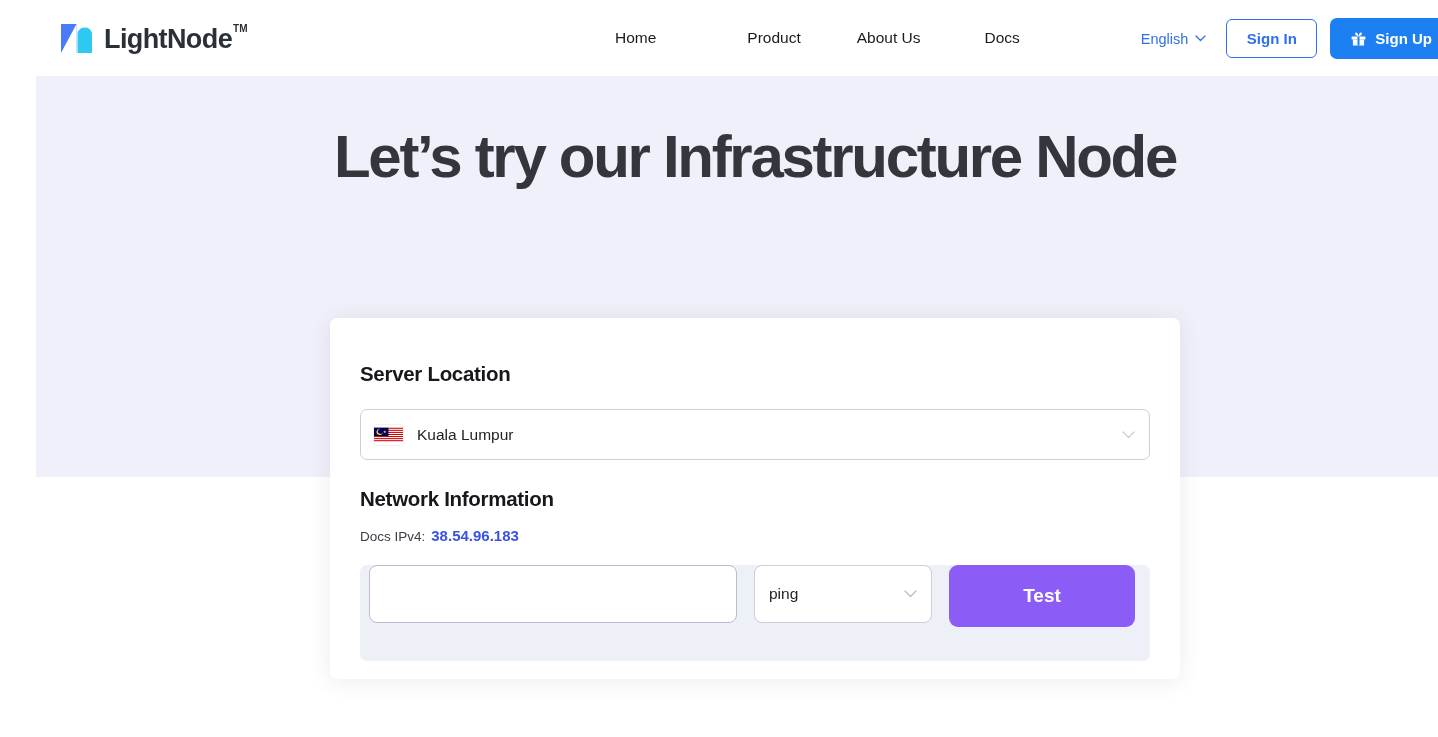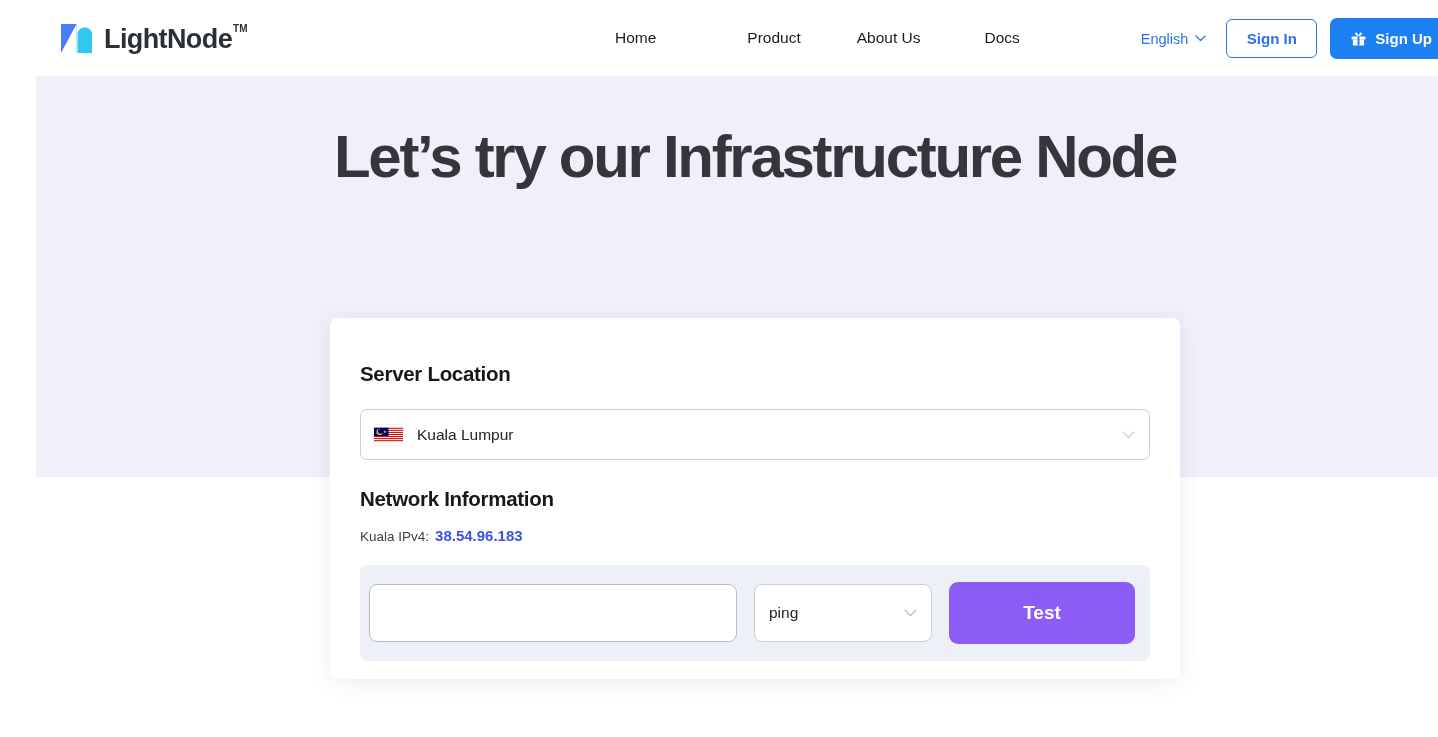--- a/index.html
+++ b/index.html
@@ -116,21 +116,21 @@
 
   .ip-line {
     margin-top:13px; font-size:13.5px; color:#3e4049; line-height:19px;
     display:flex; align-items:baseline; gap:6px;
   }
   .ip-value { color:#3b52e0; font-weight:bold; font-size:15px; }
 
   .test-panel {
     margin-top:19px; width:790px; height:96px;
     background:#eef0f8; border-radius:7px;
-    display:flex; align-items:center; padding:0 9px;
+    display:flex; align-items:flex-start; padding:0 9px;
   }
   .test-input {
     width:368px; height:58px; border:1px solid #b9bcd0; border-radius:8px;
     background:#ffffff; font-size:15px; color:#23242a; padding:0 15px;
     outline:none; font-family:"Liberation Sans", sans-serif;
   }
   .test-select {
     margin-left:17px; width:178px; height:58px;
     border:1px solid #ccced8; border-radius:8px; background:#ffffff;
     display:flex; align-items:center; padding:0 14px; cursor:pointer;
@@ -219,21 +219,21 @@
         </svg>
         <span class="select-location-label">Kuala Lumpur</span>
         <svg class="chev-gray" width="13" height="8" viewBox="0 0 13 8">
           <path d="M1 1 L6.5 6.5 L12 1" fill="none" stroke="#c9ccd6" stroke-width="1.2" stroke-linecap="round" stroke-linejoin="round"></path>
         </svg>
       </div>
 
       <div class="section-title section-title-2">Network Information</div>
 
       <div class="ip-line">
-        <span>Kuala IPv4:</span>
+        <span>Docs IPv4:</span>
         <span class="ip-value">38.54.96.183</span>
       </div>
 
       <div class="test-panel">
         <input class="test-input" type="text" placeholder="" style="">
 
         <div class="test-select">
           <span class="test-select-label">ping</span>
           <svg class="chev-gray" width="13" height="8" viewBox="0 0 13 8">
             <path d="M1 1 L6.5 6.5 L12 1" fill="none" stroke="#b9bcc8" stroke-width="1.2" stroke-linecap="round" stroke-linejoin="round"></path>

